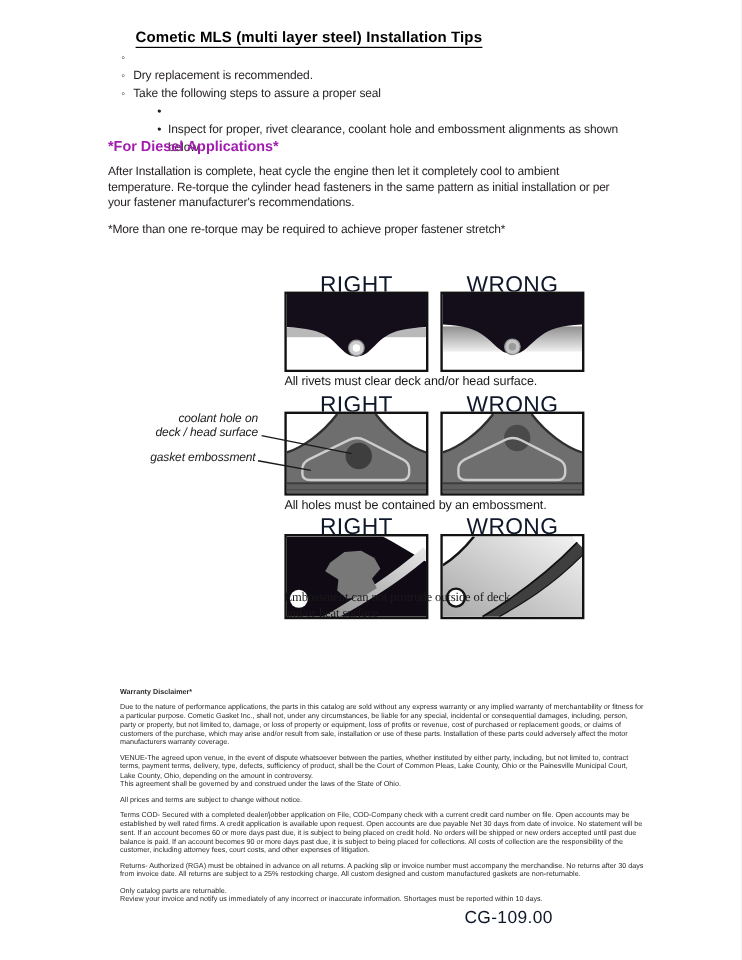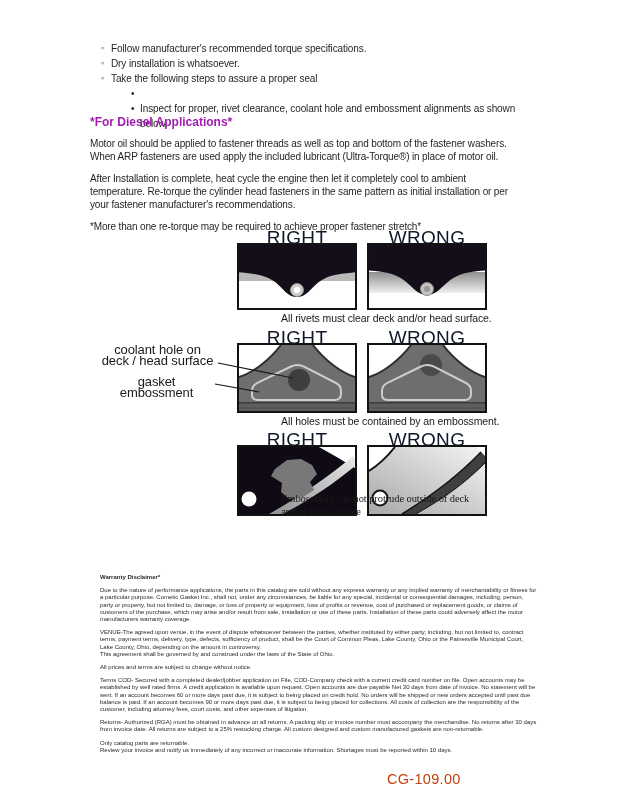--- a/index.html
+++ b/index.html
@@ -17,63 +17,62 @@
 
   .diesel{position:absolute;left:90px;top:115px;width:428px;}
   .diesel-h{font-size:12px;font-weight:700;color:#a21caf;margin:0 0 8px 0;}
   .diesel p{margin:0 0 9px 0;font-size:10px;line-height:13px;letter-spacing:-.15px;}
   .diesel .note{}
 
   
   .dlabel{position:absolute;width:120px;text-align:center;font-size:19px;color:#0f172a;letter-spacing:.3px;}
   .dbox{position:absolute;width:120px;border:2px solid #121212;background:#fff;box-sizing:border-box;}
   .dbox svg{display:block;}
-  .cap{position:absolute;font-size:10.5px;line-height:13px;color:#1a1a1a;letter-spacing:-.1px;margin-left:44px;}
-  .sidelabel{position:absolute;text-align:center;font-size:13px;line-height:10.5px;color:#1a1a1a;letter-spacing:-.1px;}
+  .cap{position:absolute;font-size:10.5px;line-height:13px;color:#1a1a1a;letter-spacing:-.1px;}
+  .sidelabel{position:absolute;text-align:right;font-size:10px;line-height:10.5px;color:#1a1a1a;letter-spacing:-.1px;font-style:italic;}
   .overlay{position:absolute;left:0;top:0;pointer-events:none;z-index:5;}
 
   
   .disclaimer{position:absolute;left:100px;top:574px;width:437px;font-size:6px;line-height:7.2px;
               color:#2a2a2a;letter-spacing:0;}
   .disclaimer .dh{font-weight:700;margin-bottom:6px;}
   .disclaimer p{margin:0 0 6px 0;}
   .disclaimer p.tight{margin:0;}
-  .footer-code{position:absolute;left:387px;top:757px;font-size:14.5px;color:#c2410c;letter-spacing:.3px;margin-top:14px;}
+  .footer-code{position:absolute;left:387px;top:757px;font-size:14.5px;color:#0f172a;letter-spacing:.3px;}
 </style>
 </head>
 <body>
 
 <div class="page">
 
+  <div class="title">Cometic MLS (multi layer steel) Installation Tips</div>
 
   <div class="tips">
     <div class="tip">
       <span class="glyph">◦</span>
-      <span>Follow manufacturer's recommended torque specifications.</span>
     </div>
     <div class="tip">
       <span class="glyph">◦</span>
-      <span>Dry installation is whatsoever.</span>
+      <span>Dry replacement is recommended.</span>
     </div>
     <div class="tip">
       <span class="glyph">◦</span>
       <span>Take the following steps to assure a proper seal</span>
     </div>
     <div class="subtip">
       <span class="glyph">•</span>
     </div>
     <div class="subtip">
       <span class="glyph">•</span>
       <span>Inspect for proper, rivet clearance, coolant hole and embossment alignments as shown below.</span>
     </div>
   </div>
 
   <div class="diesel">
     <div class="diesel-h">*For Diesel Applications*</div>
-    <p>Motor oil should be applied to fastener threads as well as top and bottom of the fastener washers. When ARP fasteners are used apply the included lubricant (Ultra-Torque®) in place of motor oil.</p>
     <p>After Installation is complete, heat cycle the engine then let it completely cool to ambient temperature. Re-torque the cylinder head fasteners in the same pattern as initial installation or per your fastener manufacturer's recommendations.</p>
     <p class="note">*More than one re-torque may be required to achieve proper fastener stretch*</p>
   </div>
 
   <div class="dlabel" style="left:237px;top:227px;">RIGHT</div>
   <div class="dlabel" style="left:367px;top:227px;">WRONG</div>
 
   <div class="dbox" style="left:237px;top:243px;height:67px;">
     <svg width="116" height="63" viewBox="0 0 116 63">
       <rect width="116" height="63" fill="#ffffff"></rect>
@@ -170,21 +169,21 @@
       <path d="M26,0 C18,10 8,19 0,24" fill="none" stroke="#141414" stroke-width="2"></path>
       <path d="M108,0 H116 V9 C113,6 110,3 108,0 Z" fill="#ffffff"></path>
       <path d="M33,67 C64,48 90,28 112,5 L116,9 V16 C90,42 66,56 47,67 Z" fill="#3f3f3f"></path>
       <path d="M33,67 C64,48 90,28 112,5" fill="none" stroke="#111111" stroke-width="1.5"></path>
       <path d="M47,67 C66,56 90,42 116,16" fill="none" stroke="#111111" stroke-width="1"></path>
       <circle cx="11" cy="51" r="7.5" fill="#ffffff" stroke="#141414" stroke-width="2"></circle>
     </svg>
   </div>
   <div class="cap" style="left:237px;top:492px;width:300px;font-family:Liberation Serif, serif;">
     <div>Embossment can not protrude outside of deck</div>
-    <div>and/or laws surface</div>
+    <div>and/or heat surface</div>
   </div>
 
   <svg class="overlay" width="618" height="800" viewBox="0 0 618 800">
     <line x1="218" y1="363" x2="293" y2="378" stroke="#1a1a1a" stroke-width="1.2"></line>
     <line x1="215" y1="384" x2="259" y2="392" stroke="#1a1a1a" stroke-width="1.2"></line>
   </svg>
 
   <div class="disclaimer">
     <div class="dh">Warranty Disclaimer*</div>
     <p>Due to the nature of performance applications, the parts in this catalog are sold without any express warranty or any implied warranty of merchantability or fitness for a particular purpose.  Cometic Gasket Inc., shall not, under any circumstances, be liable for any special, incidental or consequential damages, including, person, party or property, but not limited to, damage, or loss of property or equipment, loss of profits or revenue, cost of purchased or replacement goods, or claims of customers of the purchase, which may arise and/or result from sale, installation or use of these parts.  Installation of these parts could adversely affect the motor manufacturers warranty coverage.</p>

